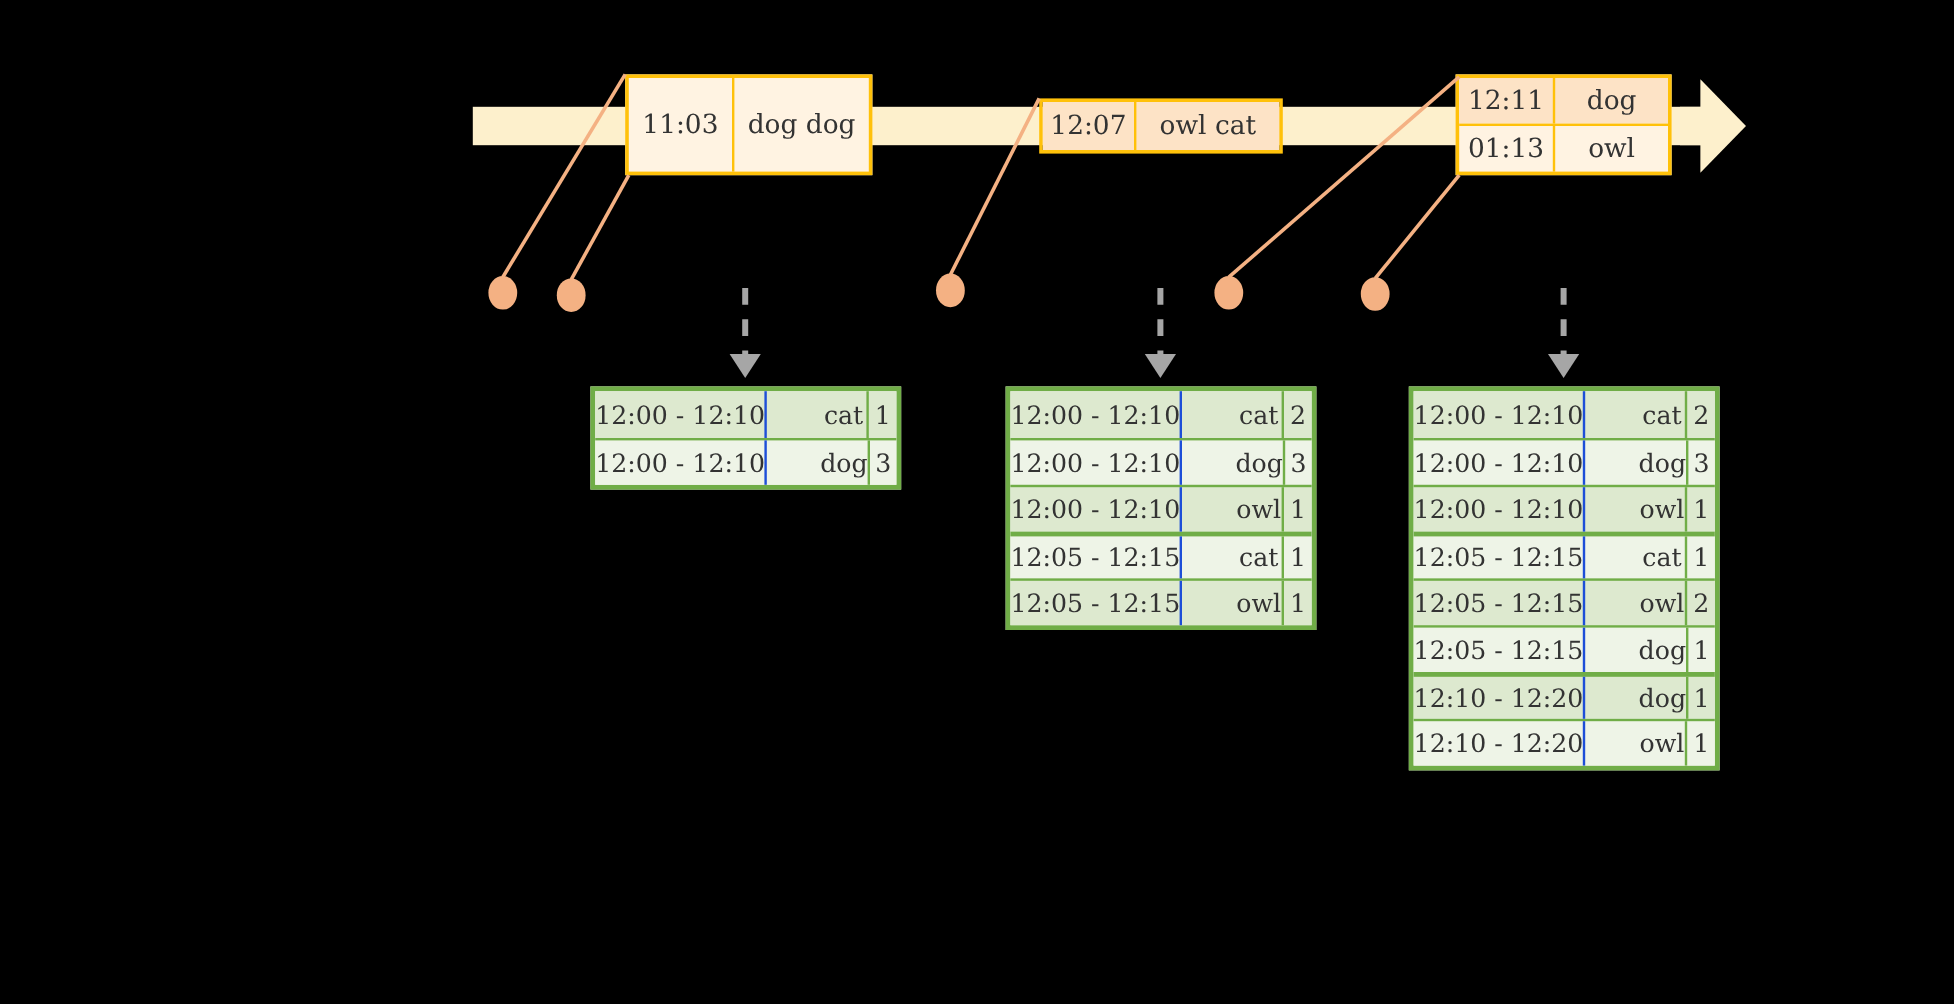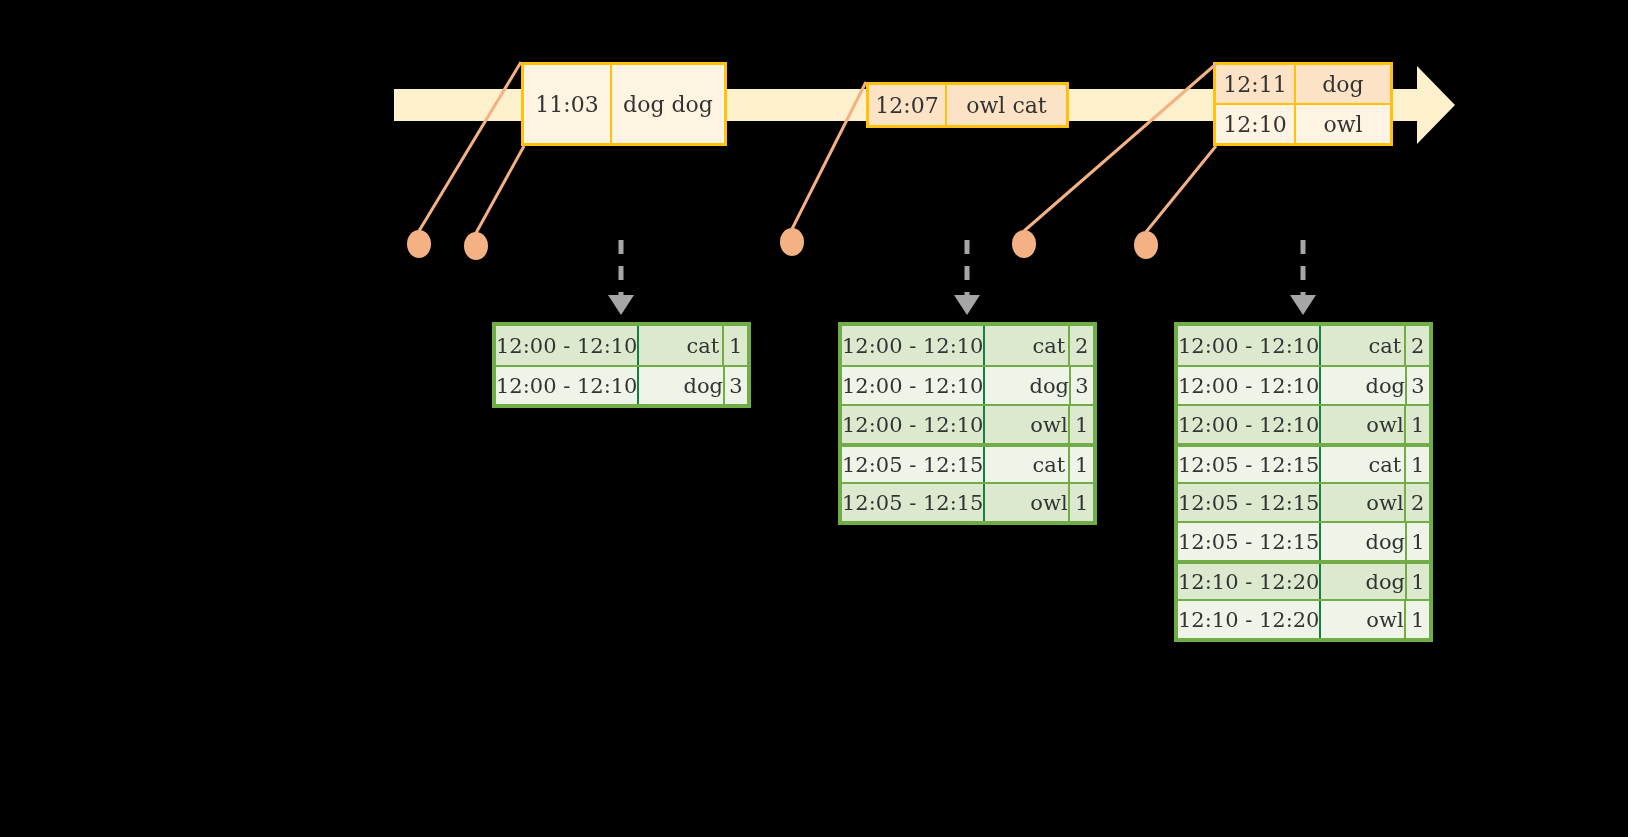--- a/index.html
+++ b/index.html
@@ -127,21 +127,21 @@
   .agg-row.group-start { border-top: 4px solid #70ad47; }
   .agg-cell {
     display: flex;
     align-items: center;
     justify-content: center;
     box-sizing: border-box;
     font-size: 21px;
     color: #333333;
     white-space: nowrap;
   }
-  .agg-cell.window { border-right: 2px solid #15803d; }
+  .agg-cell.window { border-right: 2px solid #1d4ed8; }
   .agg-cell.key    { border-right: 2px solid #70ad47; margin-left: 44px; }
 
   #agg-1 { left: 492px; top: 322px; width: 259px; }
   #agg-1 .agg-cell.window { width: 151px; }
   #agg-1 .agg-cell.key    { width: 64px; }
   #agg-1 .agg-cell.count  { width: 36px; }
 
   #agg-2 { left: 838px; top: 322px; width: 259px; }
   #agg-2 .agg-cell.window { width: 151px; }
   #agg-2 .agg-cell.key    { width: 64px; }
@@ -174,21 +174,21 @@
       <div class="event-payload">owl cat</div>
     </div>
   </div>
 
   <div class="event-box" id="evt-c">
     <div class="event-row shaded">
       <div class="event-time">12:11</div>
       <div class="event-payload">dog</div>
     </div>
     <div class="event-row">
-      <div class="event-time">12:10</div>
+      <div class="event-time">01:13</div>
       <div class="event-payload">owl</div>
     </div>
   </div>
 
   <svg id="wires" viewBox="0 0 1628 837">
     <g id="connector-group">
         <line x1="419" y1="231" x2="521" y2="62" stroke="#f4b183" stroke-width="3"></line>
         <line x1="476" y1="233" x2="524" y2="146" stroke="#f4b183" stroke-width="3"></line>
         <line x1="792" y1="229" x2="866" y2="82" stroke="#f4b183" stroke-width="3"></line>
         <line x1="1024" y1="231" x2="1216" y2="64" stroke="#f4b183" stroke-width="3"></line>

